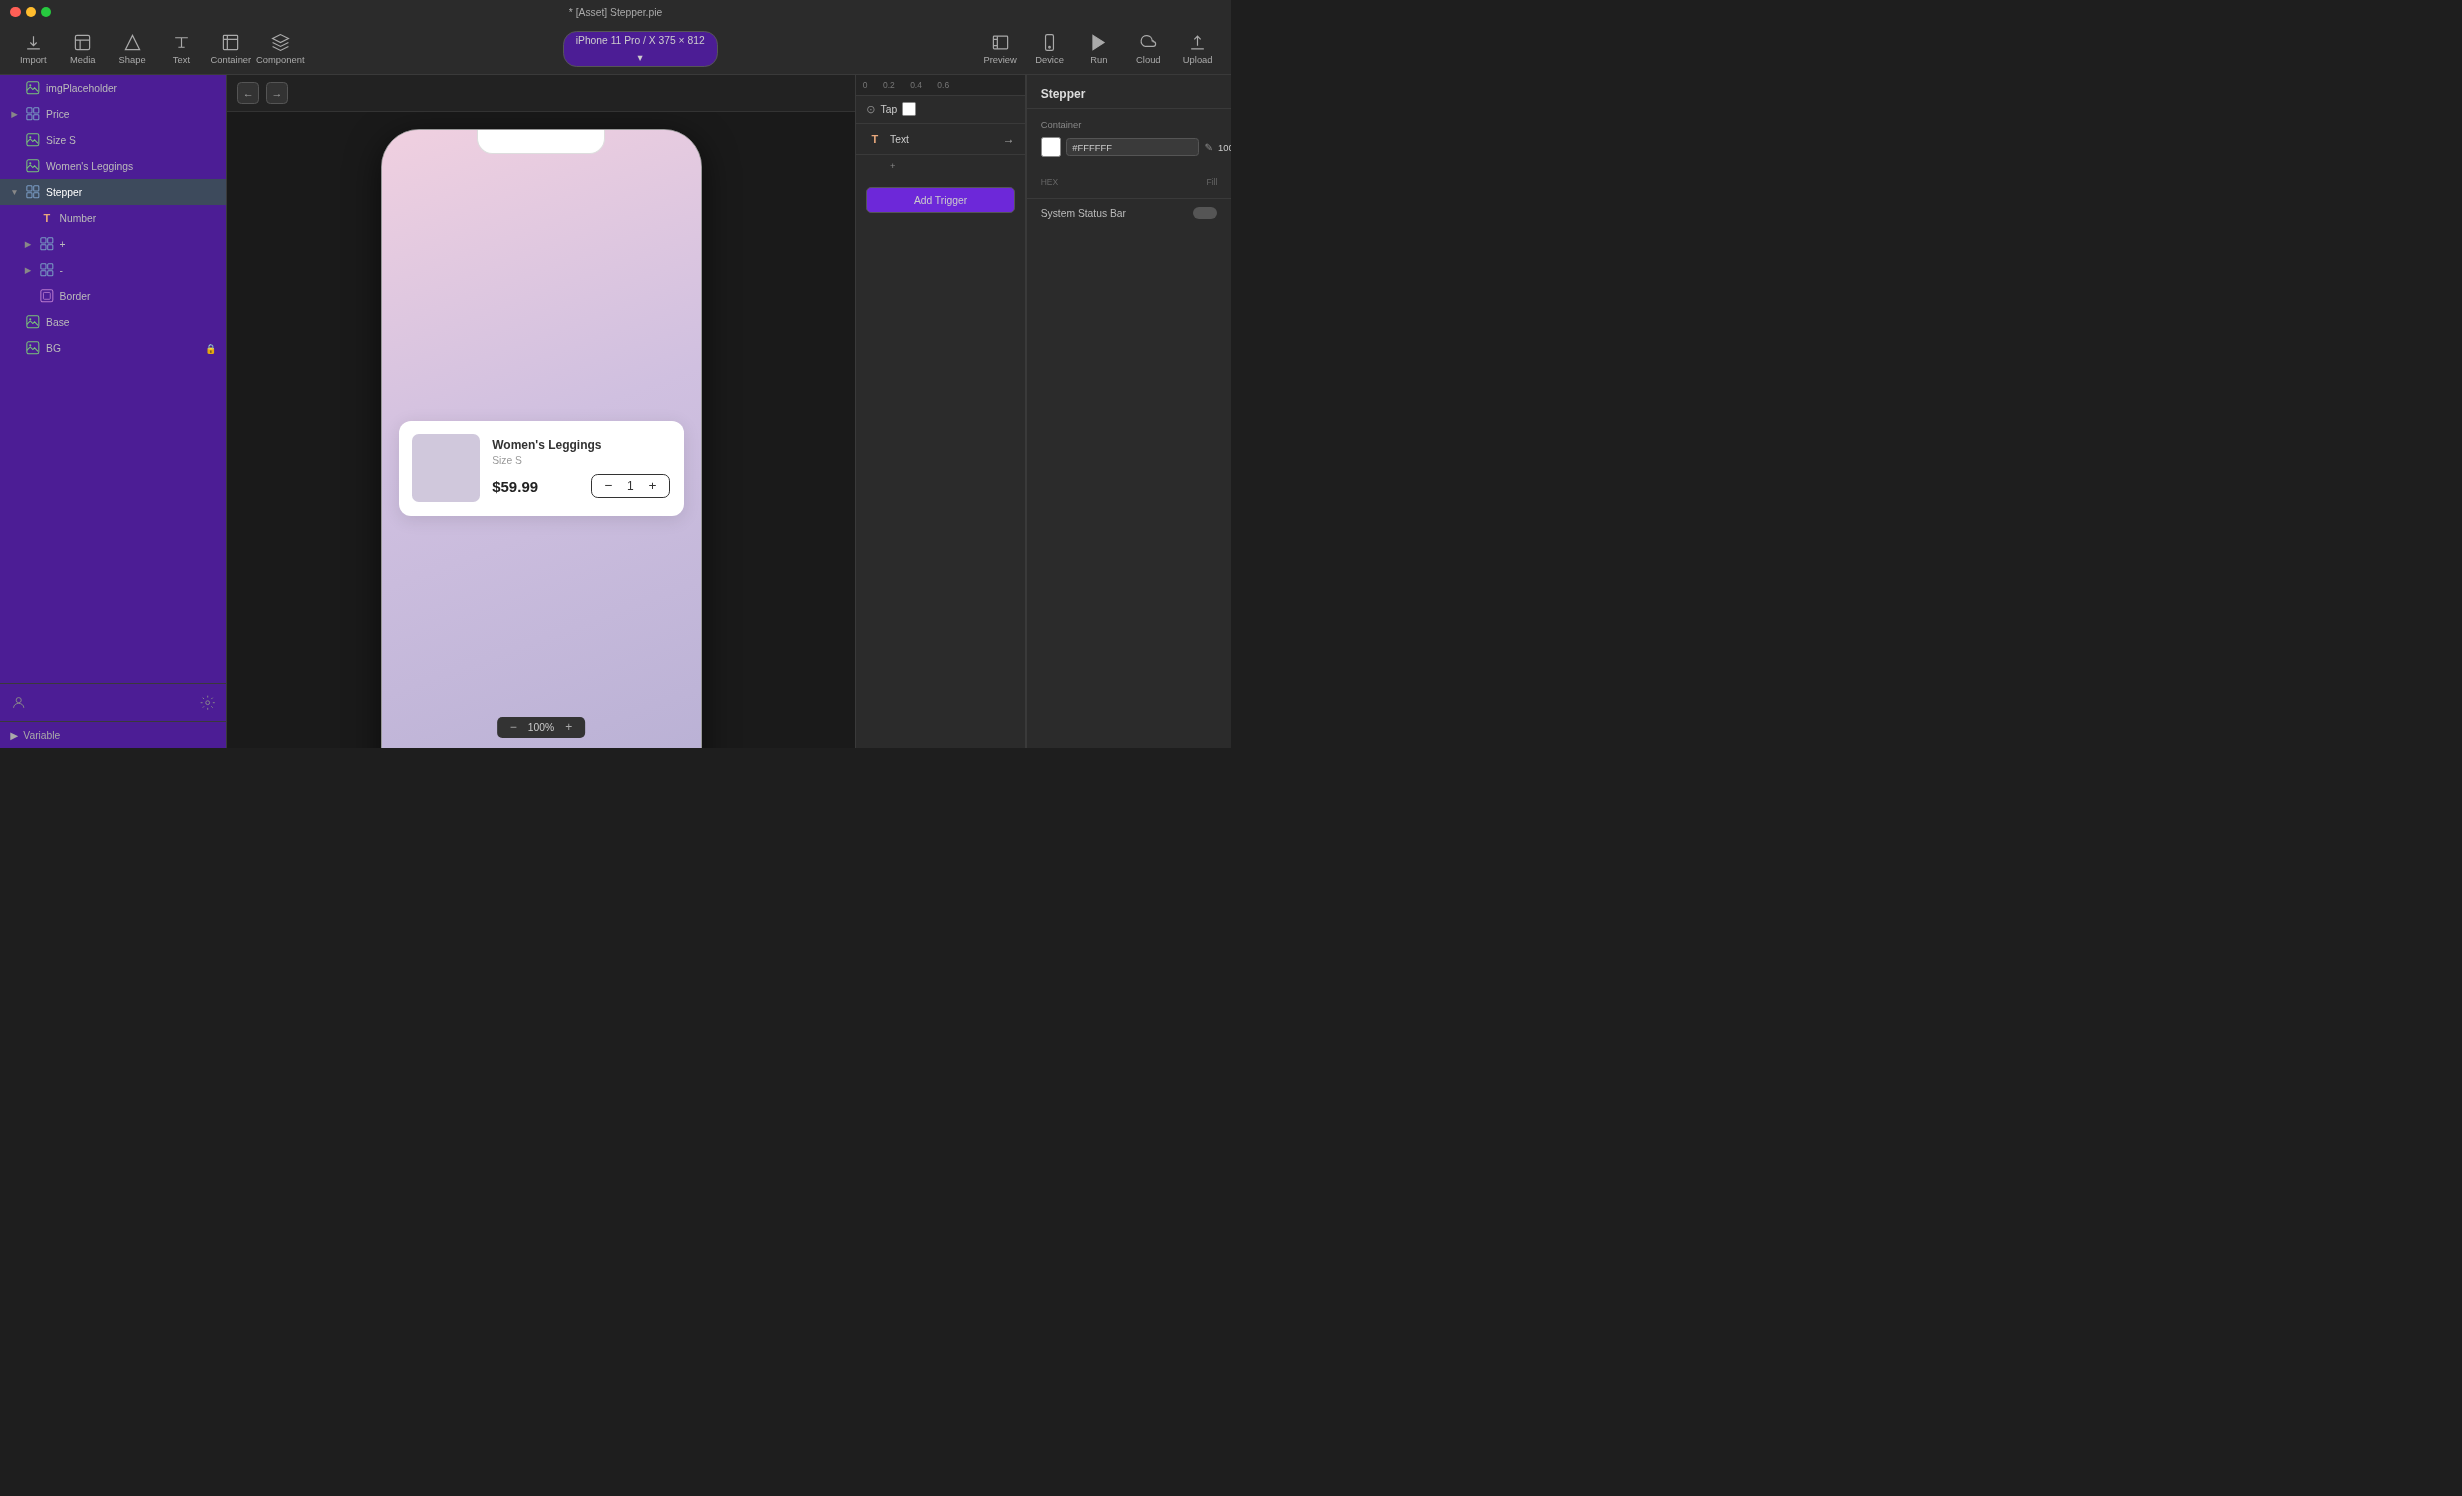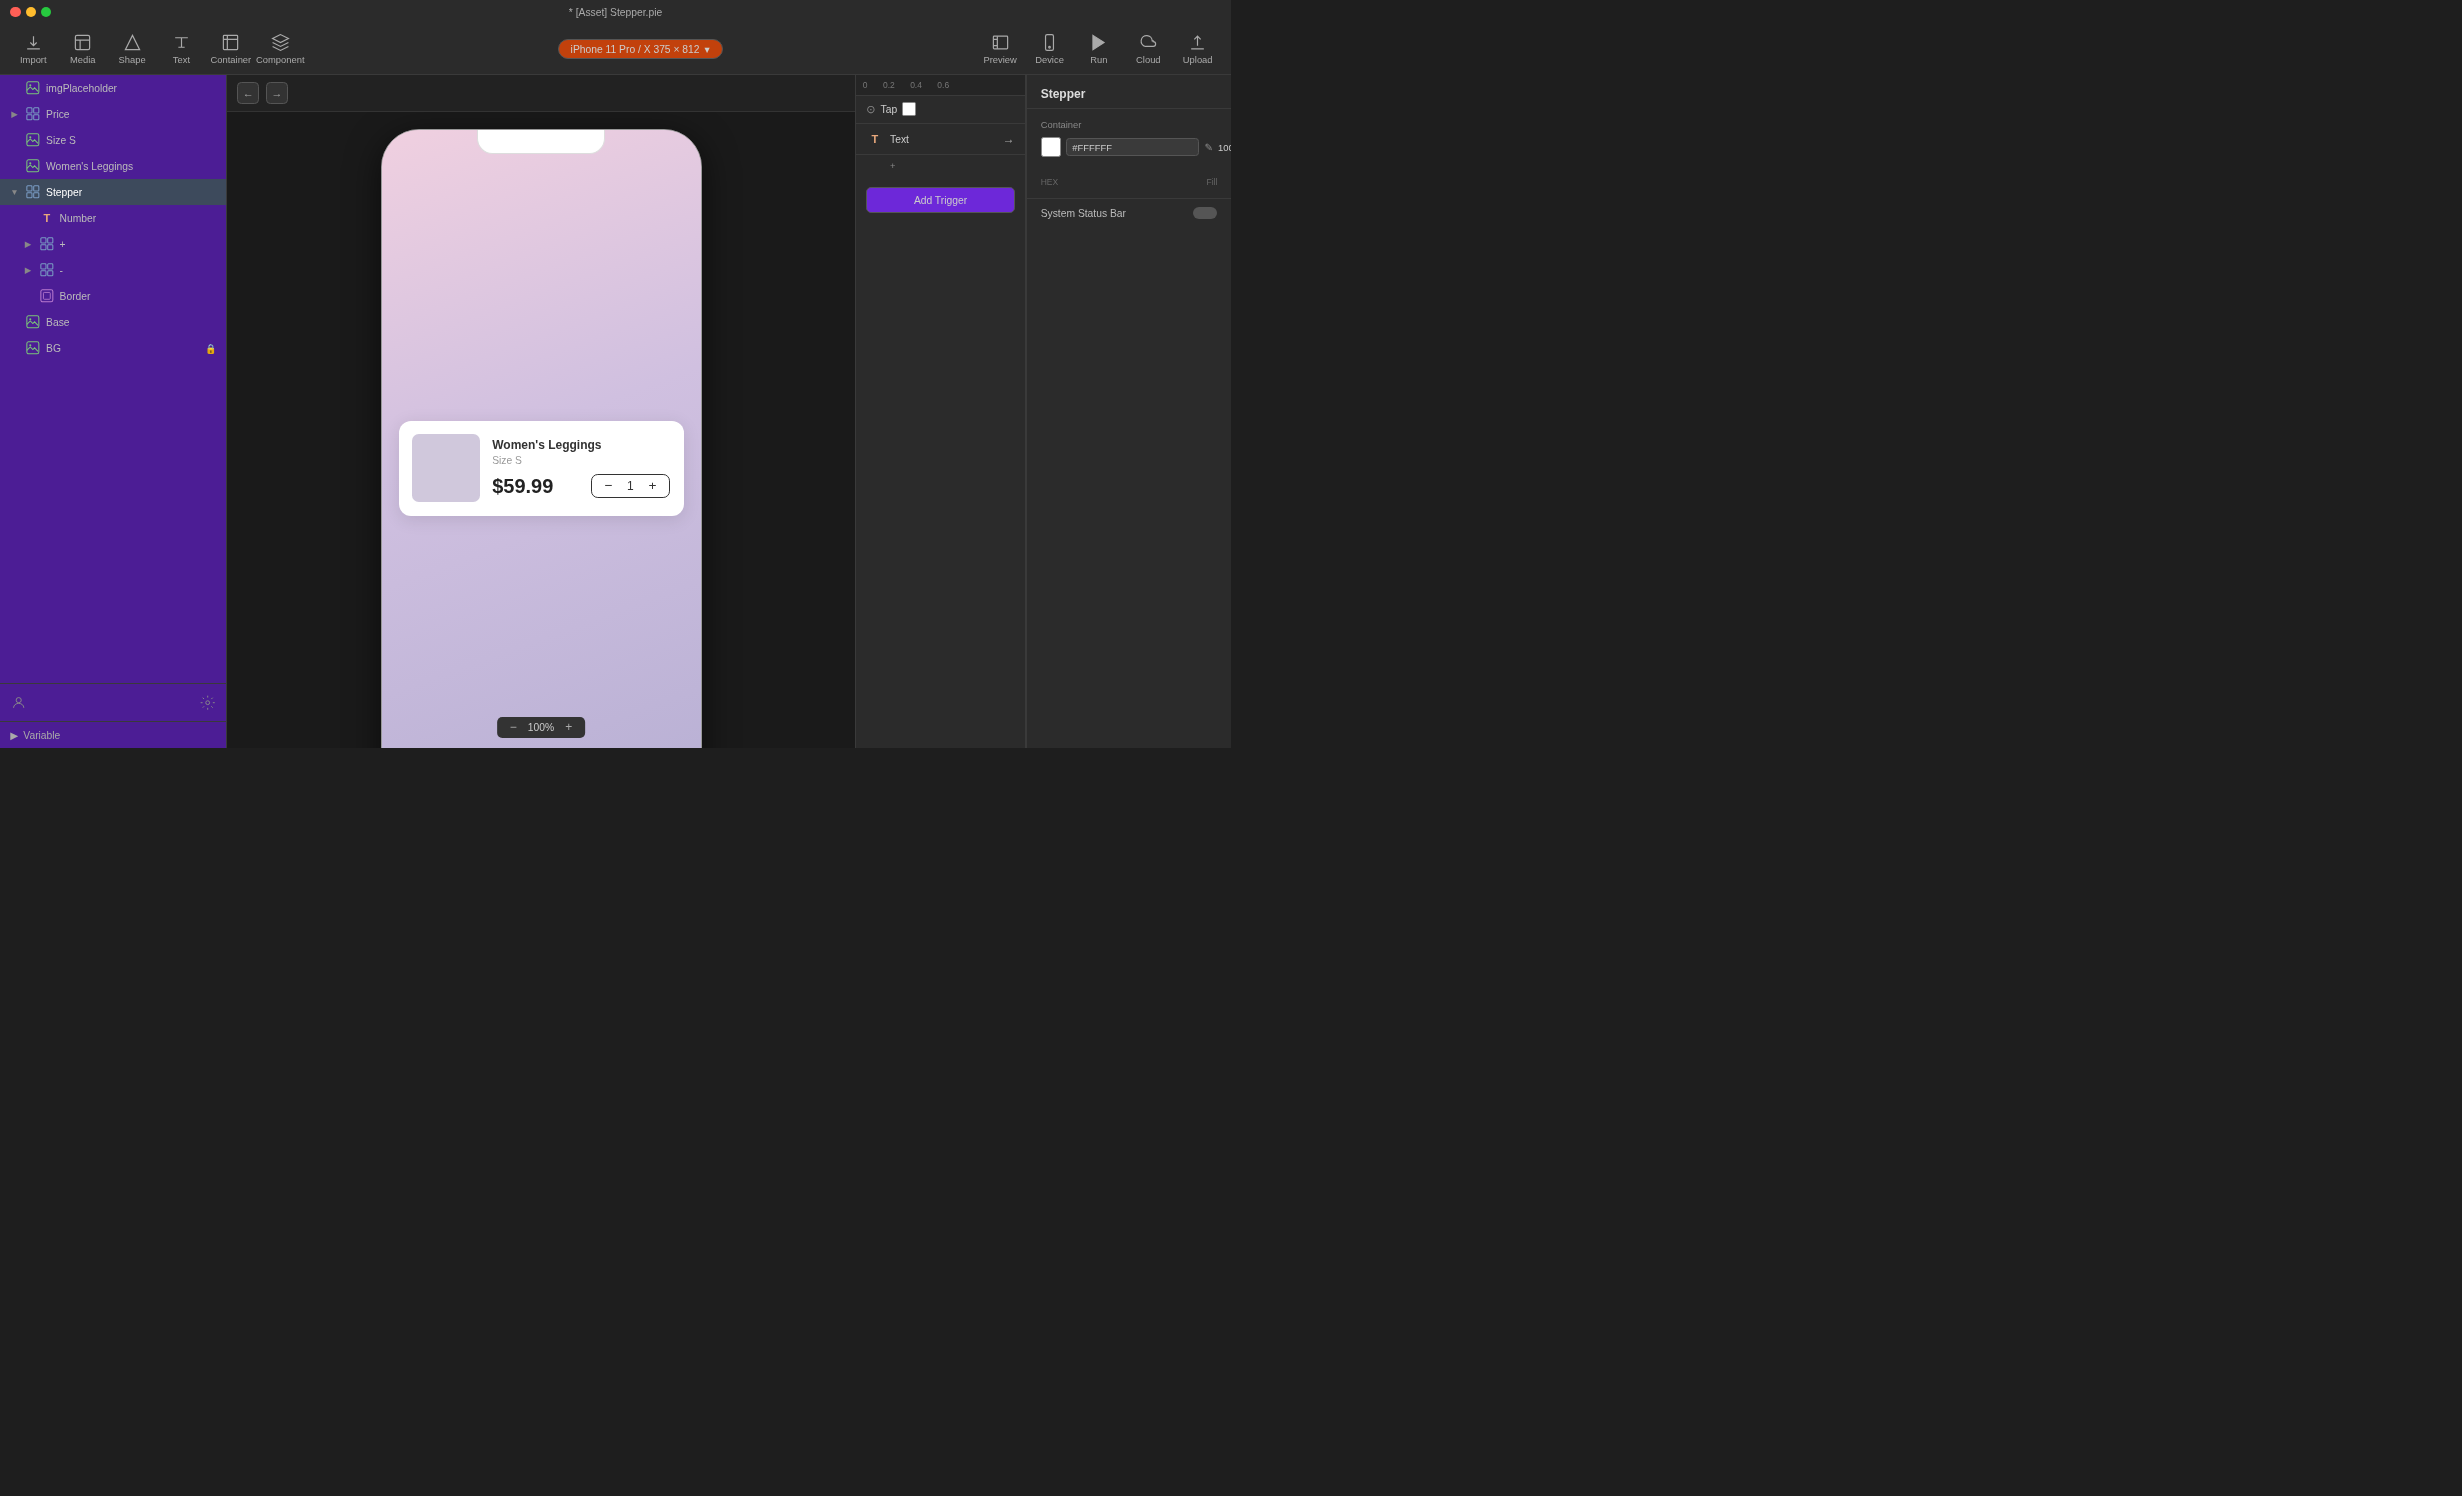--- a/index.html
+++ b/index.html
@@ -67,30 +67,31 @@
       gap: 2.6px;
       font-size: 9.4px;
     }
     .toolbar-item svg { width: 19px; height: 19px; }
     .toolbar-center {
       flex: 1;
       display: flex;
       justify-content: center;
     }
     .device-selector {
-      background: #c2410c;
+      background: #4c1d95;
       border: 0.9px solid #555;
       border-radius: 13.7px;
       padding: 3.4px 12px;
       color: #ccc;
       font-size: 10.3px;
       cursor: pointer;
       display: flex;
       align-items: center;
       gap: 5.1px;
+      flex-direction: column;
     }
     .toolbar-right {
       display: flex;
       gap: 3.4px;
     }
 
     
     .main {
       flex: 1;
       display: flex;
@@ -273,21 +274,21 @@
       font-size: 10.3px;
       color: #999;
       margin-bottom: 8.5px;
     }
     .product-bottom {
       display: flex;
       align-items: center;
       justify-content: space-between;
     }
     .product-price {
-      font-size: 20px;
+      font-size: 15px;
       font-weight: 700;
       color: #222;
     }
     .stepper {
       display: flex;
       align-items: center;
       gap: 8.5px;
       border: 1.3px solid #333;
       border-radius: 6.8px;
       padding: 3.4px 8.5px;

